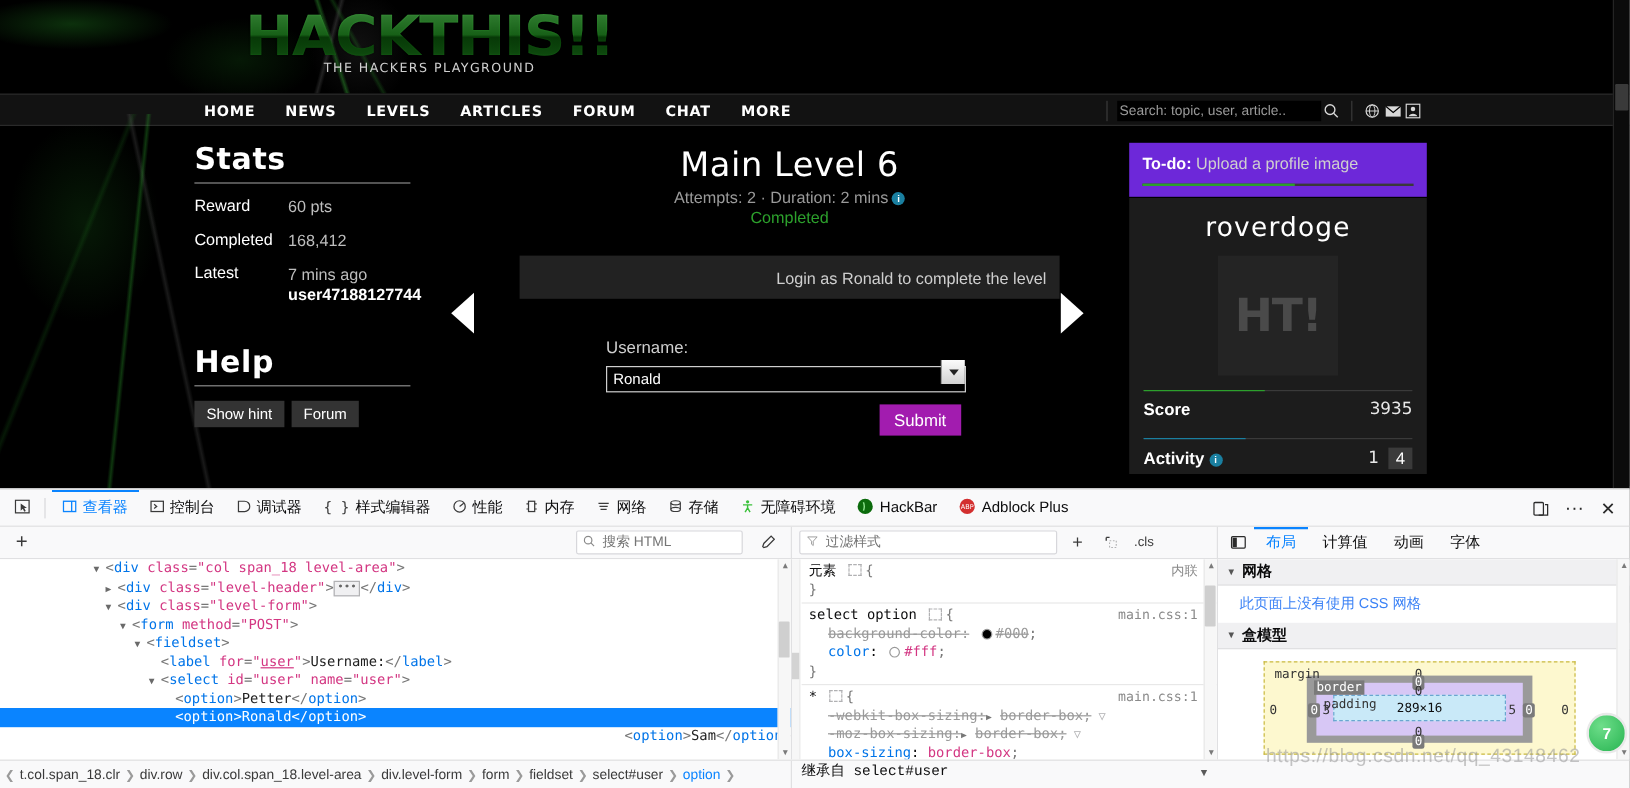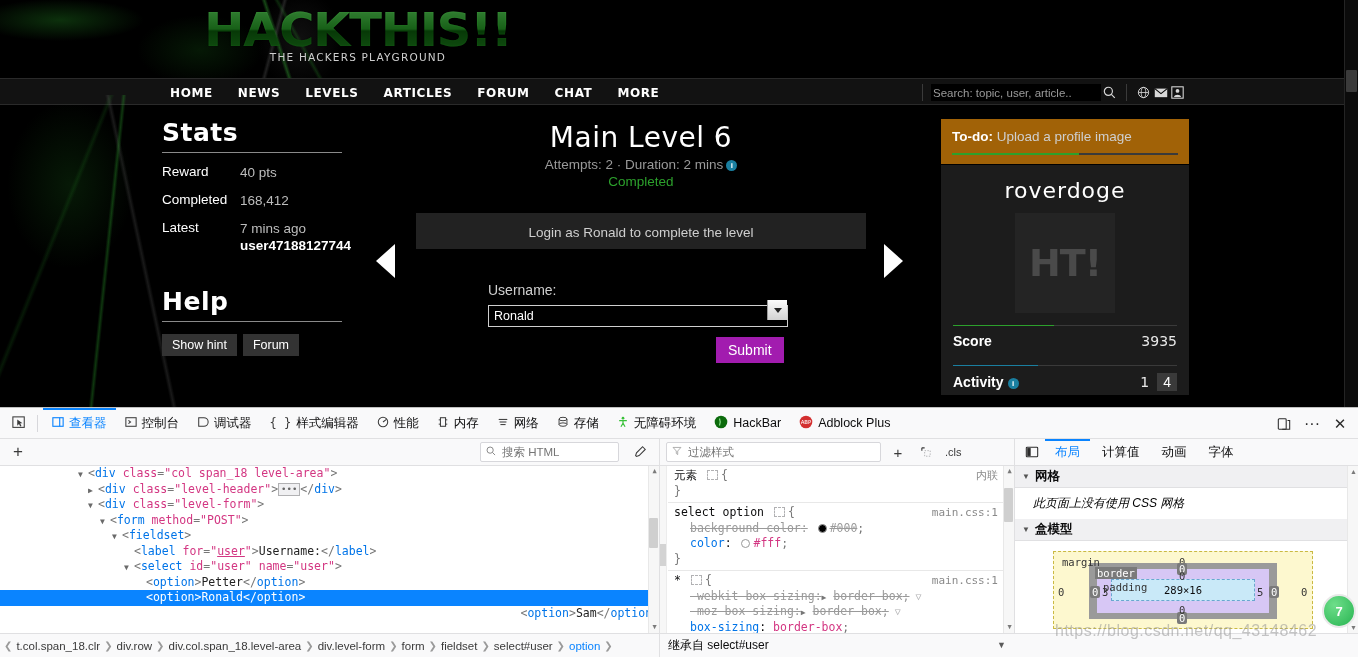--- a/index.html
+++ b/index.html
@@ -78,43 +78,43 @@
   #help-title { margin-top:34px; }
   #help-btns { margin-top:12px; display:flex; gap:6px; }
   .helpbtn { background:#333; color:#fff; font-size:12.5px; padding:4px 10px; border:none;
      font-family:"Liberation Sans",sans-serif; cursor:pointer; }
 
   
   #arrow-left { position:absolute; left:376px; top:139px; width:0;height:0;
      border-top:17px solid transparent; border-bottom:17px solid transparent; border-right:19px solid #fff; cursor:pointer; }
   #arrow-right { position:absolute; left:884px; top:139px; width:0;height:0;
      border-top:17px solid transparent; border-bottom:17px solid transparent; border-left:19px solid #fff; cursor:pointer; }
-  #center { position:absolute; left:416px; top:16px; width:450px; text-align:center; }
+  #center { position:absolute; left:433px; top:16px; width:450px; text-align:center; }
   #level-title { font-family:"DejaVu Sans", sans-serif; font-size:28px; color:#fff; letter-spacing:.5px; }
   #level-meta { font-size:13.5px; color:#9a9a9a; margin-top:3px; }
   #info-ic { display:inline-block; width:11px;height:11px;border-radius:50%;background:#1a7fa0;
      color:#fff; font-size:8px; line-height:11px; text-align:center; font-weight:bold; vertical-align:1px; margin-left:3px; }
   #level-status { font-size:13.5px; color:#2ca02c; margin-top:2px; }
-  #msgbar { margin-top:24px; background:#222; color:#cfcfcf; font-size:13.5px; text-align:center;
+  #msgbar { margin-top:24px; background:#222; color:#cfcfcf; font-size:13.5px; text-align:right;
      padding:12px 11px; height:36px; }
   #formwrap { margin-top:32px; padding-left:72px; text-align:left; }
   #user-label { color:#cfcfcf; font-size:14px; }
   #user-select { margin-top:6px; width:300px; height:22px; background:#000; color:#fff;
      border:1px solid #cfcfcf; font-size:12.5px; font-family:"Liberation Sans",sans-serif;
      padding-left:5px; appearance:none; -webkit-appearance:none; position:relative; }
   .selwrap { position:relative; width:300px; }
   .sel-arrow { position:absolute; right:1px; top:1px; width:20px; height:20px;
      background:linear-gradient(180deg,#fbfbfb,#d2d2d2); border-left:1px solid #9a9a9a;
      display:flex; align-items:center; justify-content:center; pointer-events:none; }
   .sel-arrow i { width:0;height:0;border-left:4px solid transparent;border-right:4px solid transparent;border-top:5px solid #222; display:block; }
   #submit-btn { margin-top:10px; margin-left:228px; background:#a21caf; color:#fff; border:none;
      font-size:14px; padding:5px 12px; font-family:"Liberation Sans",sans-serif; cursor:pointer; }
 
   
-  #todo { position:absolute; left:941px; top:14px; width:248px; background:#a16207; padding:10px 11px 9px 11px; }
+  #todo { position:absolute; left:941px; top:14px; width:248px; background:#6d28d9; padding:10px 11px 9px 11px; }
   #todo .t { font-size:13.5px; color:#cfcfcf; }
   #todo .t b { color:#fff; }
   #todo .bar { margin-top:9px; height:2px; background:#3a3a3a; position:relative; }
   #todo .bar i { position:absolute; left:0;top:0; height:2px; width:56%; background:#2ca02c; display:block; }
   #profile { position:absolute; left:941px; top:60px; width:248px; background:#1c1c1c; padding:13px 12px 0 12px; }
   #uname { text-align:center; font-family:"DejaVu Sans",sans-serif; font-size:22px; color:#fff; letter-spacing:1px; }
   #avatar { margin:10px auto 0 auto; width:100px; height:100px; background:#242424;
      display:flex; align-items:center; justify-content:center;
      font-family:"DejaVu Sans",sans-serif; font-weight:bold; font-size:38px; color:#4a4a4a; letter-spacing:-1px; }
   .prow { margin-top:12px; display:flex; justify-content:space-between; align-items:center;
@@ -196,21 +196,21 @@
   .brkt { display:inline-block; width:11px; height:10px; border:1px dashed #b1b1b3; vertical-align:-1px; margin:0 3px; }
   #rules-scroll { position:absolute; right:0; top:0; width:11px; height:167px; background:#f7f7f7; border-left:1px solid #e8e8e8; }
   #rules-thumb { position:absolute; right:1px; top:22px; width:9px; height:34px; background:#cfcfcf; border-radius:1px; }
   #rules-leftbar { position:absolute; left:0; top:0; width:7px; height:167px; background:#f7f7f7; border-right:1px solid #ececec; }
   #rules-lthumb { position:absolute; left:0; top:78px; width:6px; height:22px; background:#d3d3d3; }
 
   
   #layout { flex:1; position:relative; background:#fff; overflow:hidden; }
   .acc-head { height:22px; background:#f0f0f2; border-bottom:1px solid #e0e0e2;
      display:flex; align-items:center; gap:5px; padding-left:7px; font-size:12.5px; font-weight:bold; color:#0c0c0d; cursor:pointer; }
-  .acc-body { padding:7px 0 7px 18px; font-size:12px; color:#000000; font-style:italic; }
+  .acc-body { padding:7px 0 7px 18px; font-size:12px; color:#3b82f6; }
   #boxmodel { position:relative; margin:10px auto 0 38px; width:260px; height:78px; }
   .bm-margin { position:absolute; left:0; top:0; width:260px; height:78px; background:#fdf8cf;
      border:1px dashed #c9b943; }
   .bm-border { position:absolute; left:36px; top:12px; width:188px; height:56px; background:#9a9a9a; }
   .bm-padding { position:absolute; left:44px; top:18px; width:172px; height:44px; background:#d7c7f5; }
   .bm-content { position:absolute; left:58px; top:28px; width:144px; height:22px; background:#c9e9f8;
      border:1px dashed #6aa6d0; display:flex; align-items:center; justify-content:center;
      font-family:"DejaVu Sans Mono",monospace; font-size:10.5px; color:#0c0c0d; }
   .bm-lbl { position:absolute; font-family:"DejaVu Sans Mono",monospace; font-size:10.5px; color:#333; }
   .bm-num { position:absolute; font-family:"DejaVu Sans Mono",monospace; font-size:10.5px; color:#333; }
@@ -223,21 +223,21 @@
      color:#fff; font-size:13px; display:flex; align-items:center; justify-content:center; font-weight:bold; }
 
   
   #dt-foot { position:absolute; left:0; bottom:0; width:1358px; height:24px; display:flex;
      border-top:1px solid #e0e0e2; background:#f9f9fa; align-items:center; }
   #crumbs { width:660px; height:24px; display:flex; align-items:center; gap:1px; padding-left:4px;
      border-right:1px solid #e0e0e2; overflow:hidden; font-size:11.5px; }
   .crumb { padding:0 3px; color:#3a3a3a; cursor:pointer; white-space:nowrap; }
   .crumb.active { color:#0a84ff; }
   .csep { color:#9a9a9a; font-size:10px; }
-  #inherit { flex:1; height:24px; display:flex; align-items:center; padding-left:8px; font-size:12px; color:#0c0c0d; position:relative; }
+  #inherit { flex:1; height:24px; display:flex; padding-left:8px; font-size:12px; color:#0c0c0d; position:relative;font-family:Liberation Mono, monospace; }
   #inherit-arrow { position:absolute; right:352px; top:6px; color:#5a5a5a; font-size:9px; }
 </style>
 </head>
 <body>
 
 <div id="page">
 
   <div id="banner">
     <div class="veins"></div>
     <div class="veins2"></div>
@@ -292,21 +292,21 @@
 
   <div id="page-body">
     <div class="bgveins"></div>
 
     <div id="stats-col">
       <div class="sec-title">Stats</div>
       <div class="sec-rule"></div>
 
       <div class="stat-row">
         <div class="stat-k">Reward</div>
-        <div class="stat-v">40 pts</div>
+        <div class="stat-v">60 pts</div>
       </div>
       <div class="stat-row">
         <div class="stat-k">Completed</div>
         <div class="stat-v">168,412</div>
       </div>
       <div class="stat-row">
         <div class="stat-k">Latest</div>
         <div class="stat-v">
           <span>7 mins ago</span>
           <b>user47188127744</b>

